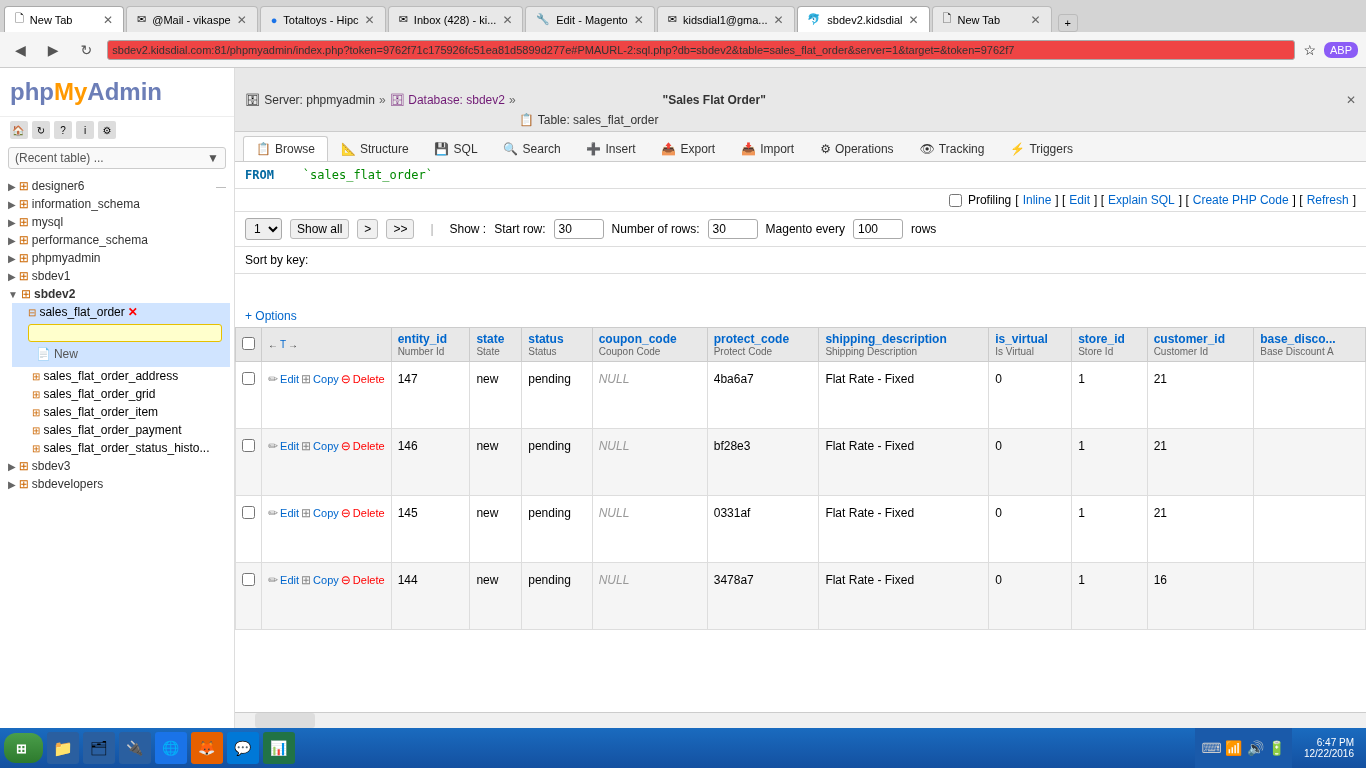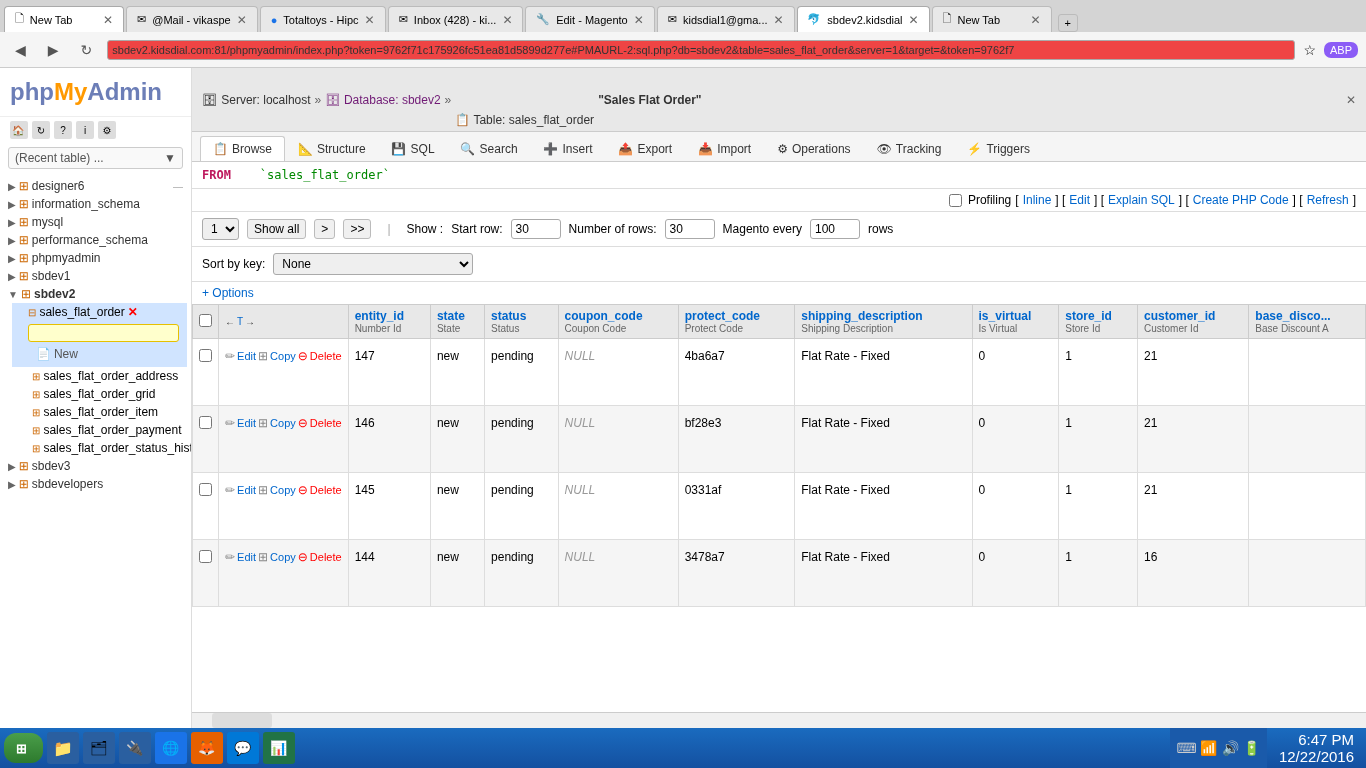--- a/index.html
+++ b/index.html
@@ -13,21 +13,21 @@
     .tab.active { background: #fff; border-color: #aaa; }
     .tab .tab-close { color: #666; font-size: 12px; cursor: pointer; margin-left: auto; }
 
     .nav-bar { background: #f5f5f5; border-bottom: 1px solid #ccc; display: flex; align-items: center; padding: 4px 8px; gap: 8px; height: 36px; }
     .nav-btn { background: none; border: 1px solid transparent; border-radius: 3px; padding: 2px 6px; cursor: pointer; font-size: 14px; color: #555; }
     .address-bar { flex: 1; border: 1px solid #aaa; border-radius: 3px; padding: 3px 4px; font-size: 11px; background: #ef4444; color: #333; }
 
     .main-content { display: flex; flex: 1; background: #fff; overflow: hidden; }
 
     
-    .sidebar { width: 192px; background: #fff; border-right: 1px solid #ddd; display: flex; flex-direction: column; overflow-y: auto; font-size: 12px; }
+    .sidebar { width: 235px; background: #fff; border-right: 1px solid #ddd; display: flex; flex-direction: column; overflow-y: auto; font-size: 12px; }
     .pma-logo { padding: 10px; background: #fff; border-bottom: 1px solid #eee; }
     .pma-logo-text { font-size: 24px; font-weight: bold; }
     .pma-logo-text .php { color: #6c7eb7; }
     .pma-logo-text .my { color: #f90; }
     .pma-logo-text .admin { color: #6c7eb7; }
 
     .pma-icons { display: flex; gap: 4px; padding: 4px 10px; }
     .pma-icon { width: 18px; height: 18px; background: #ddd; border-radius: 2px; display: flex; align-items: center; justify-content: center; font-size: 10px; cursor: pointer; }
 
     .recent-tables { margin: 4px 8px; border: 1px solid #ccc; border-radius: 3px; display: flex; align-items: center; justify-content: space-between; padding: 3px 6px; background: #f9f9f9; color: #555; cursor: pointer; }
@@ -59,39 +59,39 @@
     .breadcrumb-bar .bc-title { font-weight: bold; color: #333; }
     .bc-close { margin-left: auto; cursor: pointer; color: #666; }
 
     
     .tab-menu { background: #f5f5f5; border-bottom: 1px solid #ccc; display: flex; align-items: center; padding: 4px 8px 0; }
     .tab-menu-item { padding: 5px 12px; font-size: 12px; cursor: pointer; border: 1px solid transparent; border-bottom: none; border-radius: 3px 3px 0 0; display: flex; align-items: center; gap: 4px; color: #333; text-decoration: none; }
     .tab-menu-item.active { background: #fff; border-color: #ccc; }
 
     
     .sql-box { background: #fff; padding: 6px 10px; border-bottom: 1px solid #ddd; font-family: monospace; font-size: 12px; }
-    .sql-kw { color: #be185d; font-weight: bold; }
+    .sql-kw { color: #0369a1; font-weight: bold; }
     .sql-table { color: #080; }
 
     
     .profiling-bar { background: #fff; border-bottom: 1px solid #ddd; padding: 4px 10px; display: flex; align-items: center; gap: 4px; font-size: 12px; justify-content: flex-end; }
     .profiling-bar a { color: #06c; text-decoration: none; cursor: pointer; }
     .profiling-checkbox { margin-right: 2px; }
 
     
     .pagination-bar { background: #fff; border-bottom: 1px solid #ddd; padding: 6px 10px; display: flex; align-items: center; gap: 8px; font-size: 12px; }
     .page-select { border: 1px solid #aaa; border-radius: 3px; padding: 2px 4px; font-size: 12px; }
     .page-btn { background: #f0f0f0; border: 1px solid #bbb; border-radius: 3px; padding: 2px 6px; cursor: pointer; font-size: 12px; }
     .show-input { border: 1px solid #aaa; border-radius: 3px; padding: 2px 4px; font-size: 12px; width: 50px; }
 
     
     .sort-bar { background: #fff; border-bottom: 1px solid #ddd; padding: 6px 10px; display: flex; align-items: center; gap: 8px; font-size: 12px; }
     .sort-select { border: 1px solid #aaa; border-radius: 3px; padding: 2px 4px; font-size: 12px; width: 200px; }
 
-    .options-link { padding: 4px 10px; font-size: 12px; color: #06c; cursor: pointer; }
+    .options-link { padding: 4px 10px; font-size: 12px; color: #06c; cursor: pointer; margin-top: 31px; }
 
     
     .data-table-wrapper { overflow: auto; flex: 1; }
     .data-table { border-collapse: collapse; width: 100%; font-size: 12px; }
     .data-table th { background: #e8e8e8; border: 1px solid #ccc; padding: 4px 6px; text-align: left; font-weight: normal; color: #333; white-space: nowrap; }
     .data-table th .col-name { font-weight: bold; color: #06c; }
     .data-table th .col-sub { font-size: 10px; color: #666; display: block; }
     .data-table td { border: 1px solid #ddd; padding: 4px 6px; vertical-align: top; }
     .data-table tr:nth-child(even) td { background: #f5f5f5; }
 
@@ -104,21 +104,21 @@
     .null-val { color: #999; font-style: italic; }
 
     
     .h-scrollbar { background: #f0f0f0; height: 16px; border-top: 1px solid #ccc; }
 
     
     .taskbar { background: linear-gradient(to bottom, #1a6bbf, #1450a0); height: 40px; display: flex; align-items: center; padding: 0 4px; gap: 4px; }
     .start-btn { background: linear-gradient(to bottom, #4a9e4a, #2d7a2d); border: none; border-radius: 12px; padding: 4px 12px; color: #fff; font-weight: bold; font-size: 13px; cursor: pointer; display: flex; align-items: center; gap: 4px; height: 30px; }
     .taskbar-icon { width: 32px; height: 32px; border-radius: 3px; background: #2a5fa0; display: flex; align-items: center; justify-content: center; cursor: pointer; font-size: 16px; }
     .taskbar-spacer { flex: 1; }
-    .taskbar-clock { color: #fff; font-size: 15px; text-align: right; padding: 0 8px; }
+    .taskbar-clock { color: #fff; font-size: 10px; text-align: right; padding: 0 8px; }
     .taskbar-sys { display: flex; align-items: center; gap: 4px; background: #1a5aaa; padding: 0 6px; height: 100%; }
     .sys-icon { font-size: 14px; color: #ccc; cursor: pointer; }
 
     .row-tall td { padding-top: 10px; padding-bottom: 40px; }
 
     .db-expand { padding-left: 8px; }
   </style>
 </head>
 <body>
 
@@ -295,21 +295,21 @@
           <span style="color:#cc6600;font-size:12px;">⊞</span>
           <span class="db-name">sbdevelopers</span>
         </div>
       </div>
     </div>
 
     <div class="content-area">
 
       <div class="breadcrumb-bar">
         <span>🗄</span>
-        <span class="bc-server">Server: localhost</span>
+        <span class="bc-server">Server: phpmyadmin</span>
         <span class="bc-sep">»</span>
         <span class="bc-db">
           <span>🗄</span>
           <span>Database: sbdev2</span>
         </span>
         <span class="bc-sep">»</span>
         <span class="bc-table">
           <span>📋</span>
           <span>Table: sales_flat_order</span>
         </span>
@@ -397,23 +397,20 @@
         <input class="show-input" type="text" value="30" style="">
         <span>Number of rows:</span>
         <input class="show-input" type="text" value="30" style="">
         <span>Magento every</span>
         <input class="show-input" type="text" value="100" style="">
         <span>rows</span>
       </div>
 
       <div class="sort-bar">
         <span>Sort by key:</span>
-        <select class="sort-select">
-          <option>None</option>
-        </select>
       </div>
 
       <div class="options-link">+ Options</div>
 
       <div class="data-table-wrapper">
         <table class="data-table">
           <thead>
             <tr>
               <th style="width:24px;">
                 <input type="checkbox" style="">

